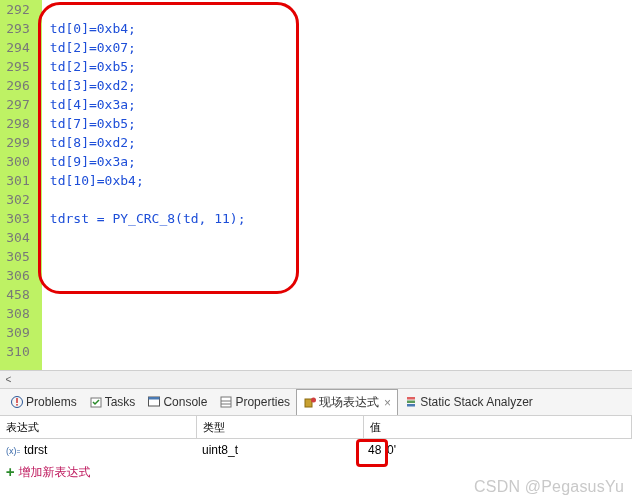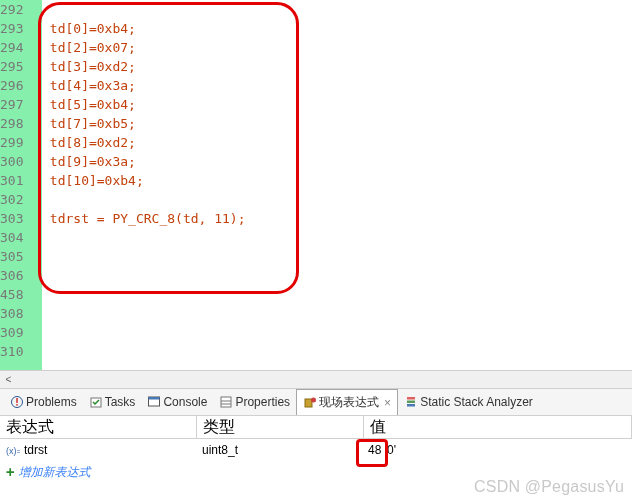--- a/index.html
+++ b/index.html
@@ -1,30 +1,30 @@
 <!DOCTYPE html>
 <html><head>
 <meta charset="utf-8">
 <style>
 html,body{margin:0;padding:0;width:632px;height:500px;font-family:Consolas,monospace;font-size:13px;background:#fff;overflow:hidden}
 .editor{display:flex;height:370px;overflow:hidden;position:relative}
-.gutter{width:42px;background:#86efac;color:#787878;text-align:left;padding-right:6px;box-sizing:border-box;overflow:hidden}
+.gutter{width:42px;background:#bef264;color:#787878;text-align:center;padding-right:6px;box-sizing:border-box;overflow:hidden}
 .gutter div{height:19px;line-height:19px}
-.code{flex:1;background:#fff;color:#c2410c;overflow:hidden}
+.code{flex:1;background:#fff;color:#1d4ed8;overflow:hidden}
 .code-line{height:19px;line-height:19px;white-space:pre}
 .highlight-box{position:absolute;border:3px solid #e30000;border-radius:22px;left:38px;top:2px;width:255px;height:286px;pointer-events:none}
 .hscroll-area{height:17px;border-top:1px solid #cfcfcf;display:flex;align-items:center}
 .hscroll-btn{width:17px;height:17px;display:flex;align-items:center;justify-content:center;font-family:sans-serif;font-size:10px;color:#606060;background:#f0f0f0}
 .hscroll-track{flex:1;height:17px;background:#f0f0f0}
 .tabbar{height:26px;background:#f5f5f5;border-top:1px solid #d0d0d0;border-bottom:1px solid #d0d0d0;display:flex;align-items:center;font-family:"Microsoft YaHei",Tahoma,sans-serif;font-size:12px;color:#333;padding-left:4px;overflow:hidden}
 .tab{display:flex;align-items:center;padding:0 6px;height:100%;gap:2px;white-space:nowrap}
 .tab.active{background:#fff;border:1px solid #a6a6a6;border-bottom:1px solid #fff;margin-bottom:-1px}
 .tab-x{font-family:sans-serif;color:#888;margin-left:3px}
 .tab-icon{width:14px;height:14px;display:inline-flex;align-items:center;justify-content:center}
-.expr-header{display:flex;height:22px;border-bottom:1px solid #d0d0d0;font-family:"Microsoft YaHei",Tahoma,sans-serif;font-size:16px;background:#fff}
+.expr-header{display:flex;height:22px;border-bottom:1px solid #d0d0d0;font-family:"Microsoft YaHei",Tahoma,sans-serif;font-size:11px;background:#fff}
 .expr-header div{padding-left:6px;line-height:22px;border-right:1px solid #d0d0d0}
 .col-name{width:190px}
 .col-type{width:160px}
 .col-value{flex:1;position:relative}
 .expr-row{display:flex;height:22px;font-family:Tahoma,"Microsoft YaHei",sans-serif;font-size:12px;align-items:center}
 .expr-row .cell{padding-left:6px;display:flex;align-items:center;gap:4px}
 .cell.name{width:190px}
 .cell.type{width:160px}
 .cell.value{flex:1;position:relative}
 .xicon{width:14px;height:12px;display:inline-flex;align-items:center;justify-content:center}
@@ -55,23 +55,23 @@
       <div>306</div>
       <div>458</div>
       <div>308</div>
       <div>309</div>
       <div>310</div>
     </div>
   <div class="code" id="code">
       <div class="code-line"></div>
       <div class="code-line"> td[0]=0xb4;</div>
       <div class="code-line"> td[2]=0x07;</div>
+      <div class="code-line"> td[2]=0xb5;</div>
       <div class="code-line"> td[3]=0xd2;</div>
       <div class="code-line"> td[4]=0x3a;</div>
-      <div class="code-line"> td[5]=0xb4;</div>
       <div class="code-line"> td[7]=0xb5;</div>
       <div class="code-line"> td[8]=0xd2;</div>
       <div class="code-line"> td[9]=0x3a;</div>
       <div class="code-line"> td[10]=0xb4;</div>
       <div class="code-line"></div>
       <div class="code-line"> tdrst = PY_CRC_8(td, 11);</div>
       <div class="code-line"></div>
       <div class="code-line"></div>
       <div class="code-line"></div>
       <div class="code-line"></div>
@@ -161,19 +161,19 @@
           </svg>
         </span>
       <span>tdrst</span>
     </div>
     <div class="cell type">uint8_t</div>
     <div class="cell value">48 '0'</div>
   </div>
   <div class="expr-row">
     <div class="cell name">
       <span class="plus">+</span>
-      <span style="color:#3b82f6;font-style:italic">增加新表达式</span>
+      <span style="color:#be185d;">增加新表达式</span>
     </div>
   </div>
   <div class="red-box-small"></div>
 </div>
 
 <div class="watermark">CSDN @PegasusYu</div>
 
 </body></html>

